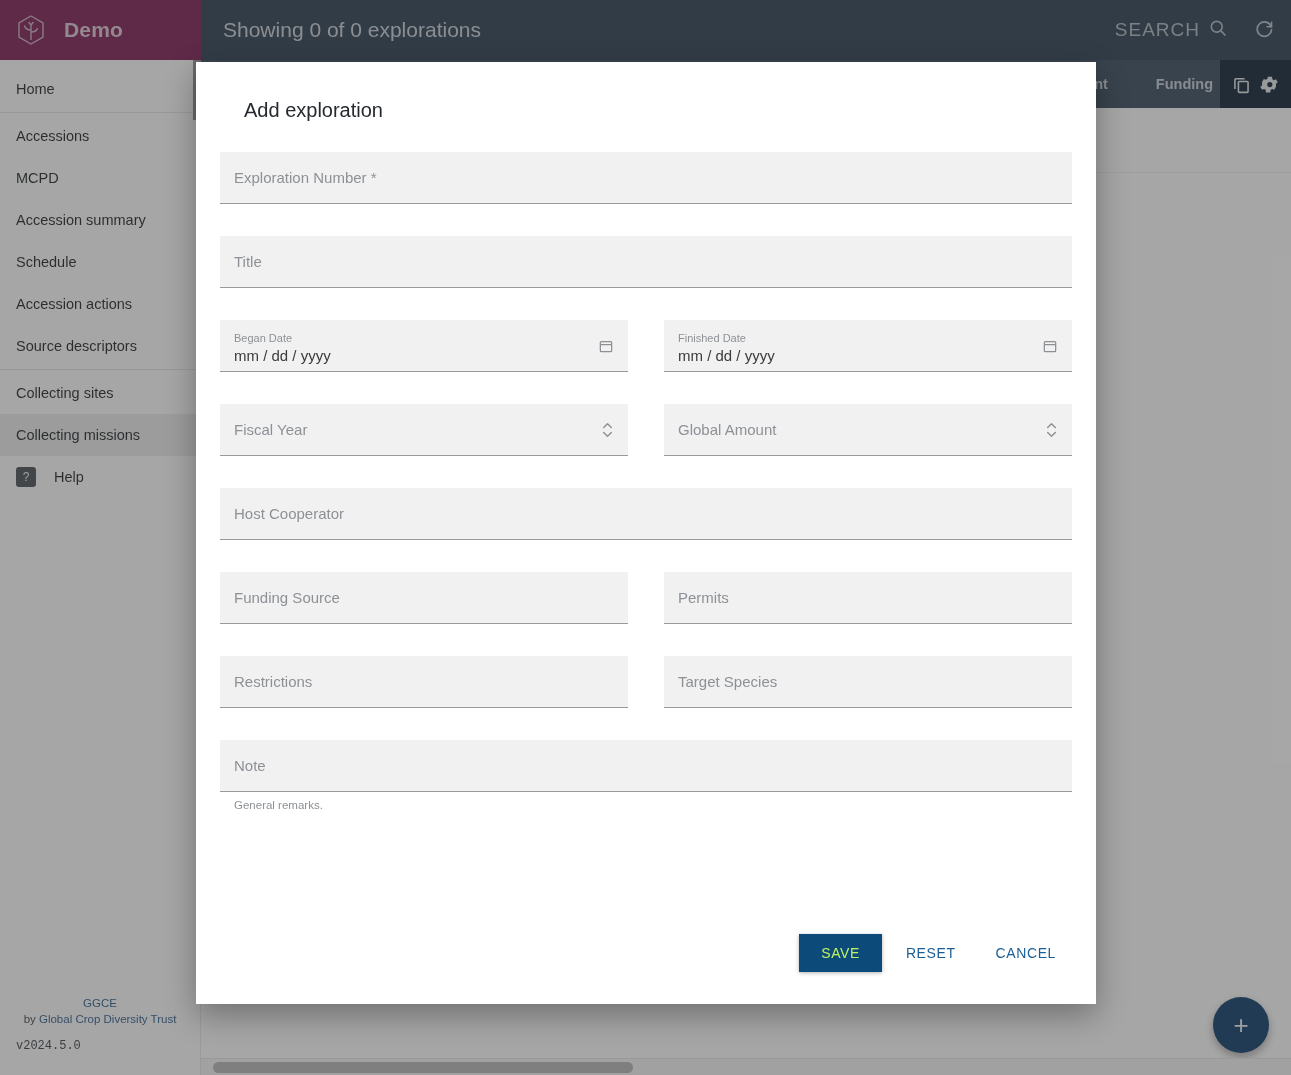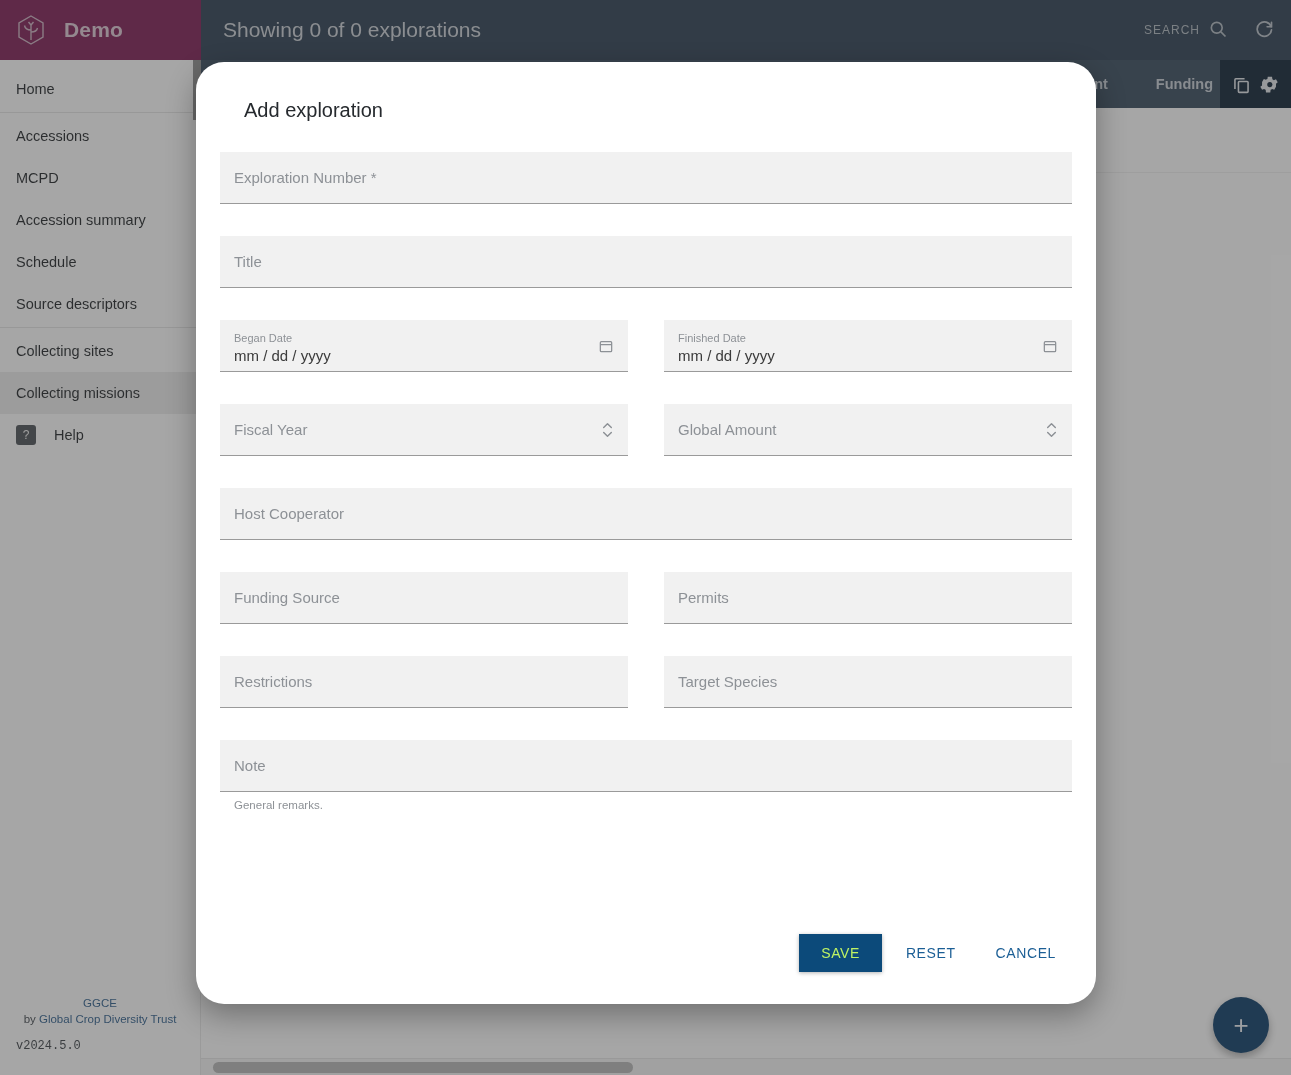--- a/index.html
+++ b/index.html
@@ -30,21 +30,21 @@
 
   
   .top-bar {
     position: absolute; left: 201px; top: 0; right: 0; height: 60px;
     background: #2c3e50;
     display: flex; align-items: center; padding: 0 16px 0 22px;
   }
   .top-bar-title { color: #c9ced4; font-size: 21px; font-weight: 400; flex: 1; }
   .search-btn {
     display: flex; align-items: center; gap: 8px;
-    color: #aeb6be; font-size: 12px; letter-spacing: 1px; margin-right: 26px;
+    color: #aeb6be; font-size: 19px; letter-spacing: 1px; margin-right: 26px;
   }
   .icon-btn { color: #b7bec6; display: flex; align-items: center; }
 
   
   .sidebar {
     position: absolute; left: 0; top: 60px; width: 201px; bottom: 0;
     background: #fafafa; border-right: 1px solid #e4e4e4;
     display: flex; flex-direction: column;
   }
   .nav-list { padding: 8px 0 0 0; flex: 1; }
@@ -116,21 +116,21 @@
   
   .scrim { position: absolute; inset: 0; background: rgba(60,60,60,.44); }
 
   
   .dialog {
     position: absolute; left: 196px; top: 62px;
     width: 900px; height: 942px;
     background: #fff;
     box-shadow: 0 11px 30px rgba(0,0,0,.32);
     padding: 24px;
-    display: flex; flex-direction: column; border-radius: 28px;
+    display: flex; flex-direction: column;
   }
   .dialog-title {
     font-size: 20px; color: #262a2e; font-weight: 400;
     margin: 13px 0 30px 24px;
   }
   .dialog-body { flex: 1; padding: 0 0 0 0; }
 
   .field-row { display: flex; gap: 36px; margin-bottom: 32px; }
   .field { position: relative; flex: 1; }
   .field.full { width: 100%; }
@@ -237,20 +237,23 @@
         <div class="nav-item">
           <span>MCPD</span>
         </div>
         <div class="nav-item">
           <span>Accession summary</span>
         </div>
         <div class="nav-item">
           <span>Schedule</span>
         </div>
         <div class="nav-item">
+          <span>Accession actions</span>
+        </div>
+        <div class="nav-item">
           <span>Source descriptors</span>
         </div>
         <div class="nav-divider"></div>
         <div class="nav-item">
           <span>Collecting sites</span>
         </div>
         <div class="nav-item selected">
           <span>Collecting missions</span>
         </div>
         <div class="help-item">

